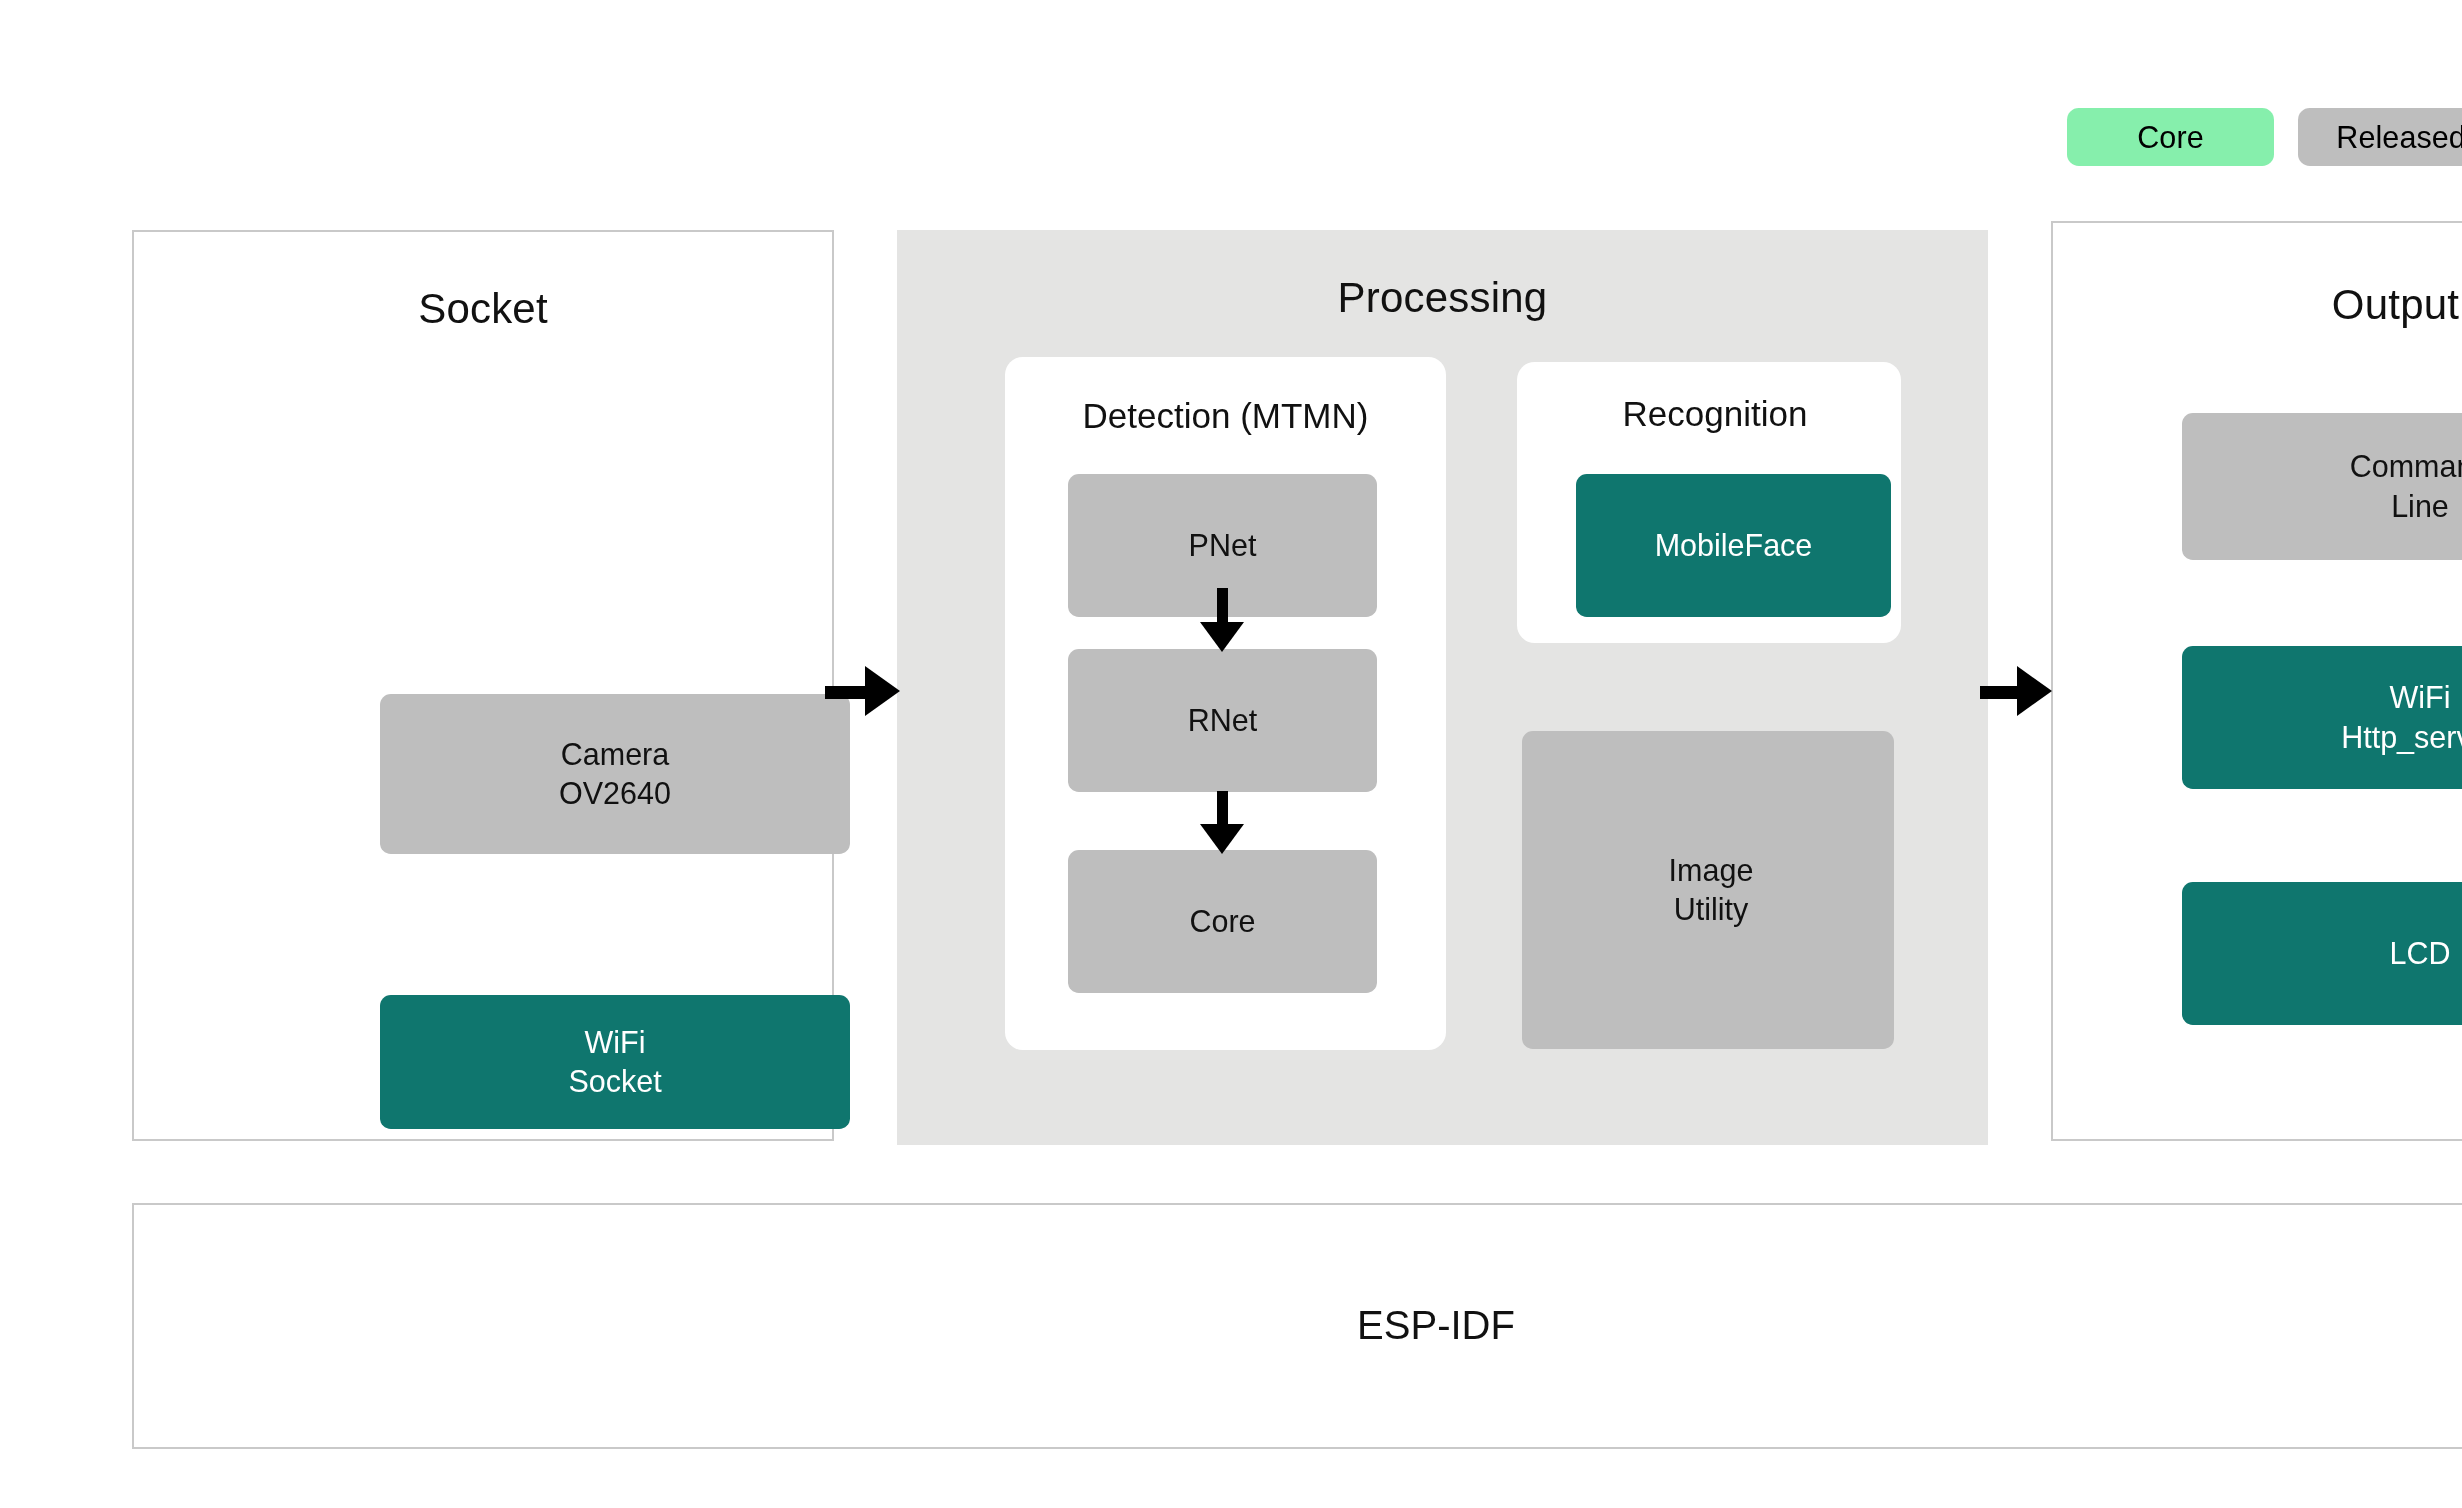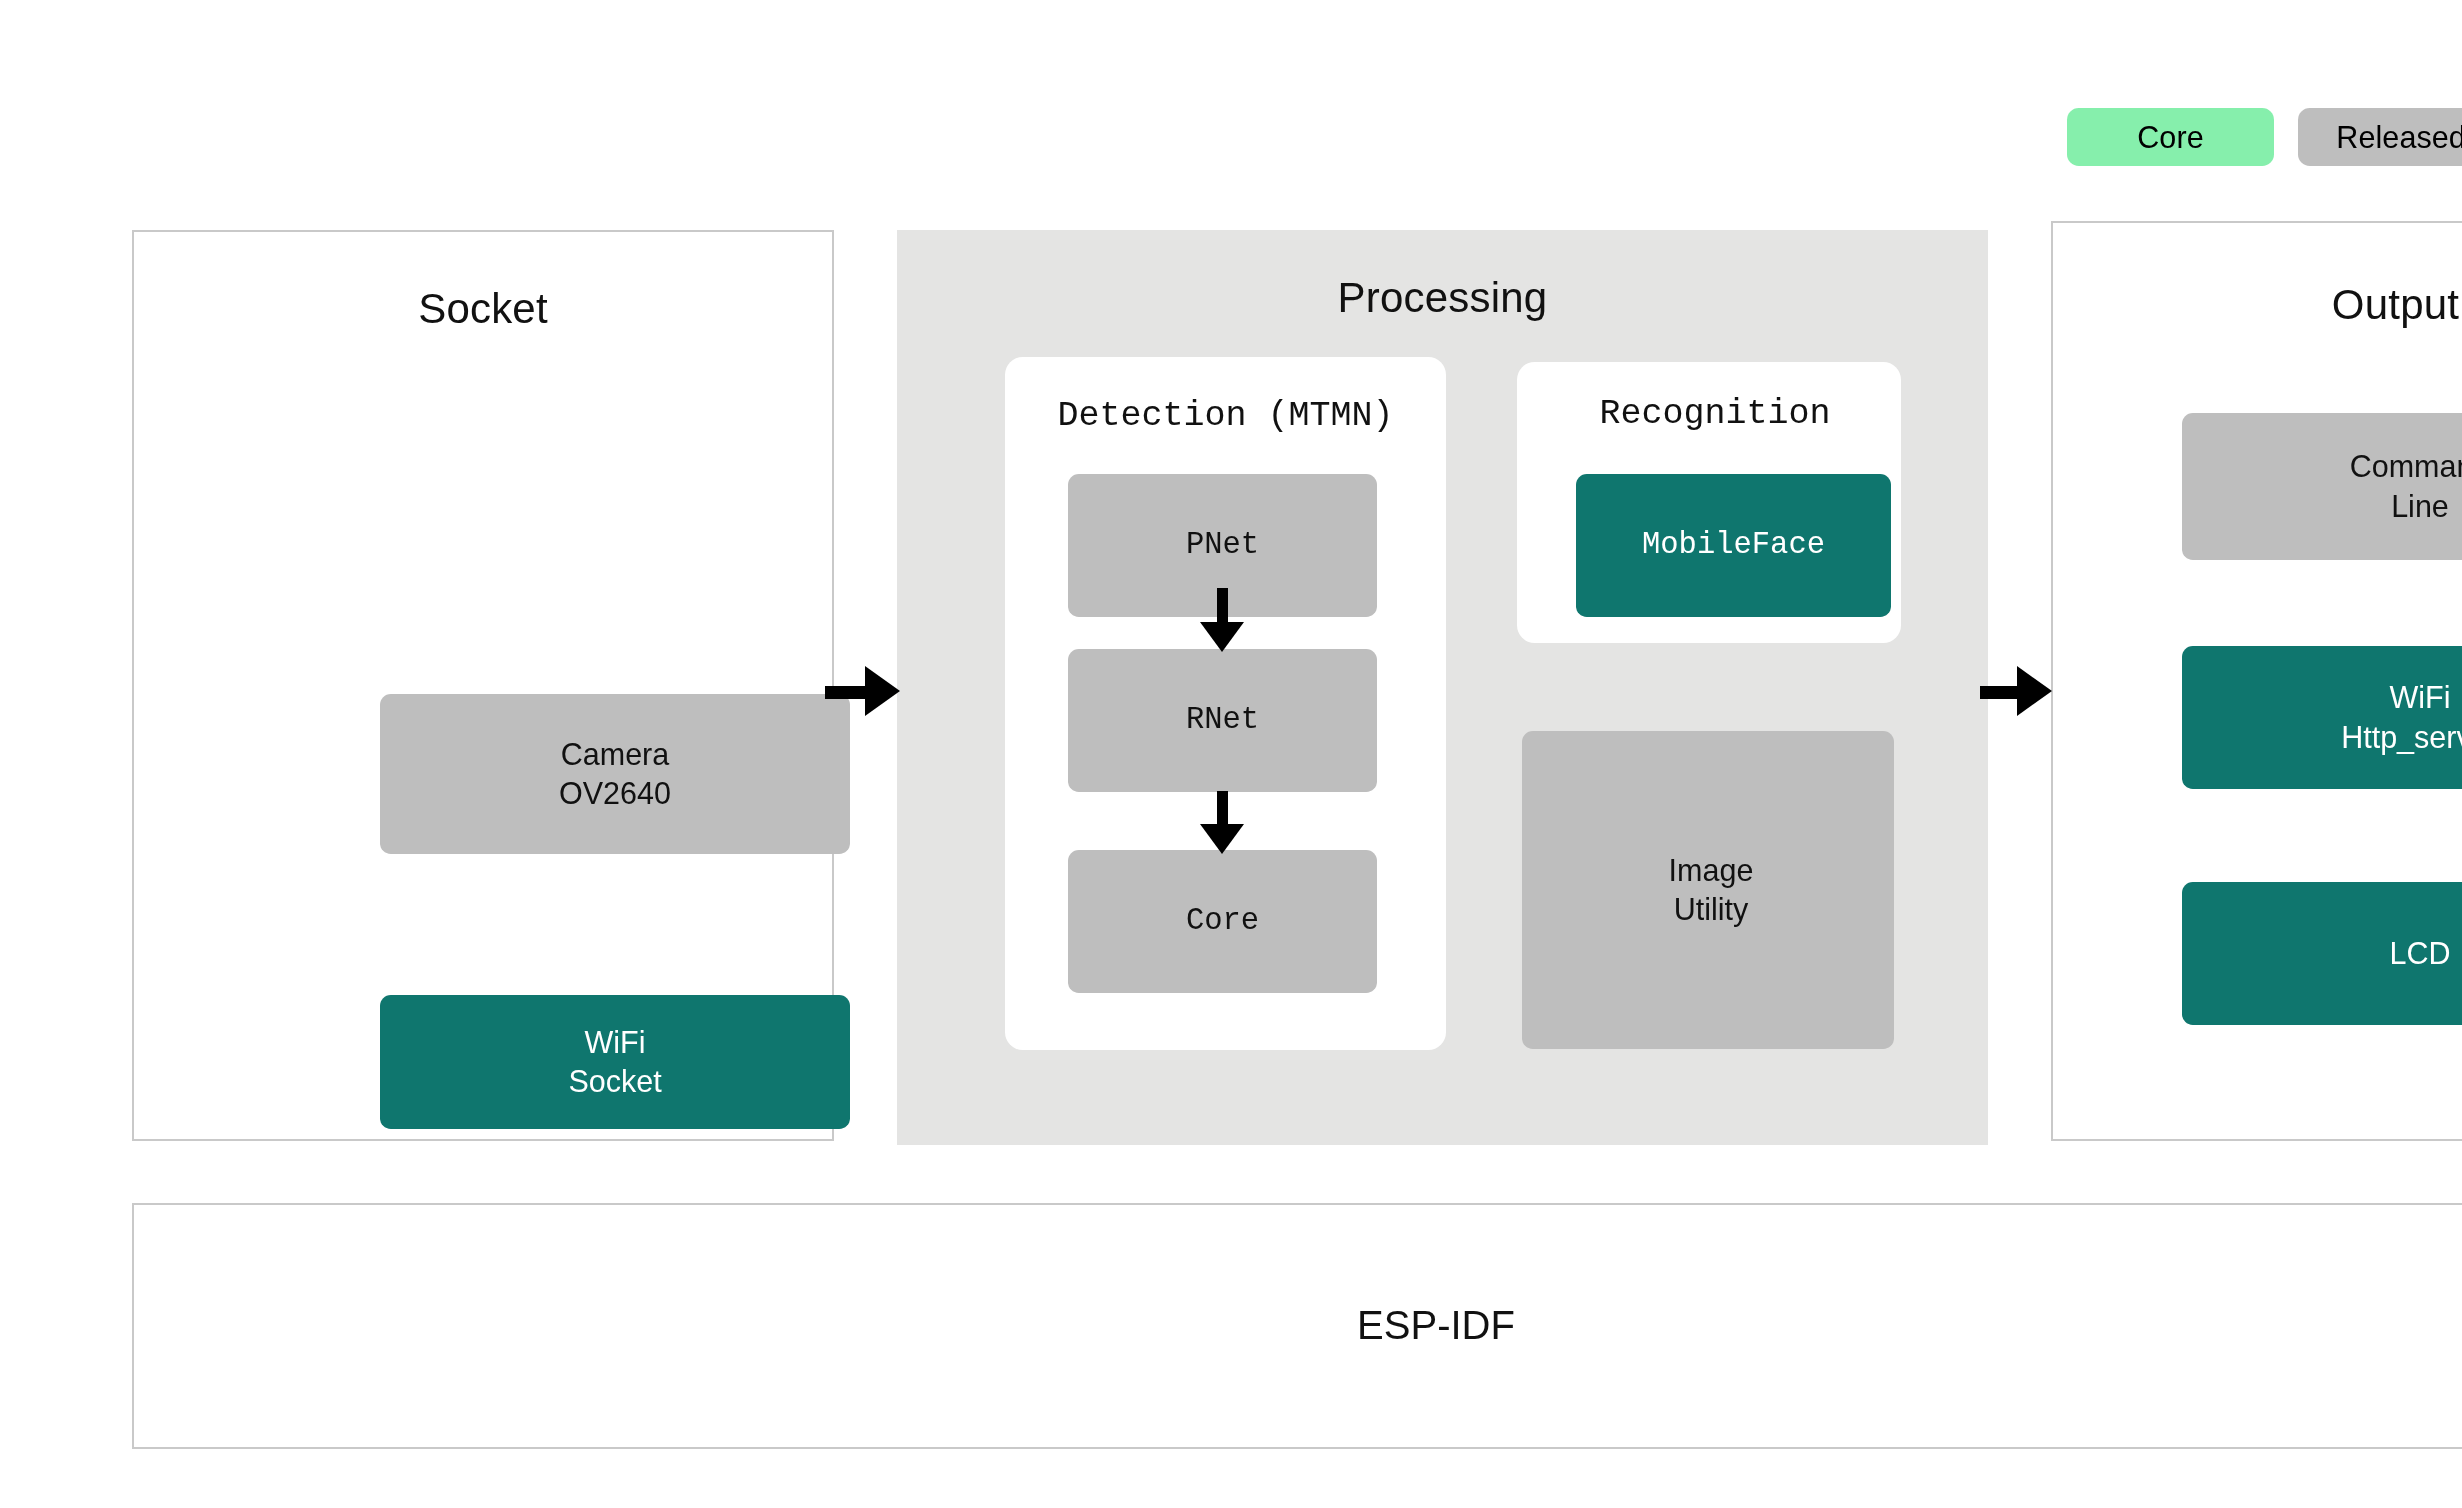--- a/index.html
+++ b/index.html
@@ -97,21 +97,20 @@
   }
   .box-released  { background: #bebebe; color: #111111; }
   .box-developing{ background: #0f766e; color: #ffffff; }
 
   
   .card {
     position: absolute;
     box-sizing: border-box;
     background: #ffffff;
     border-radius: 17.7px;
-    font-family: Liberation Mono, monospace;
   }
   .card-title {
     position: absolute;
     left: 0; right: 0;
     text-align: center;
     font-size: 35px;
     color: #111111;
   }
 
   

